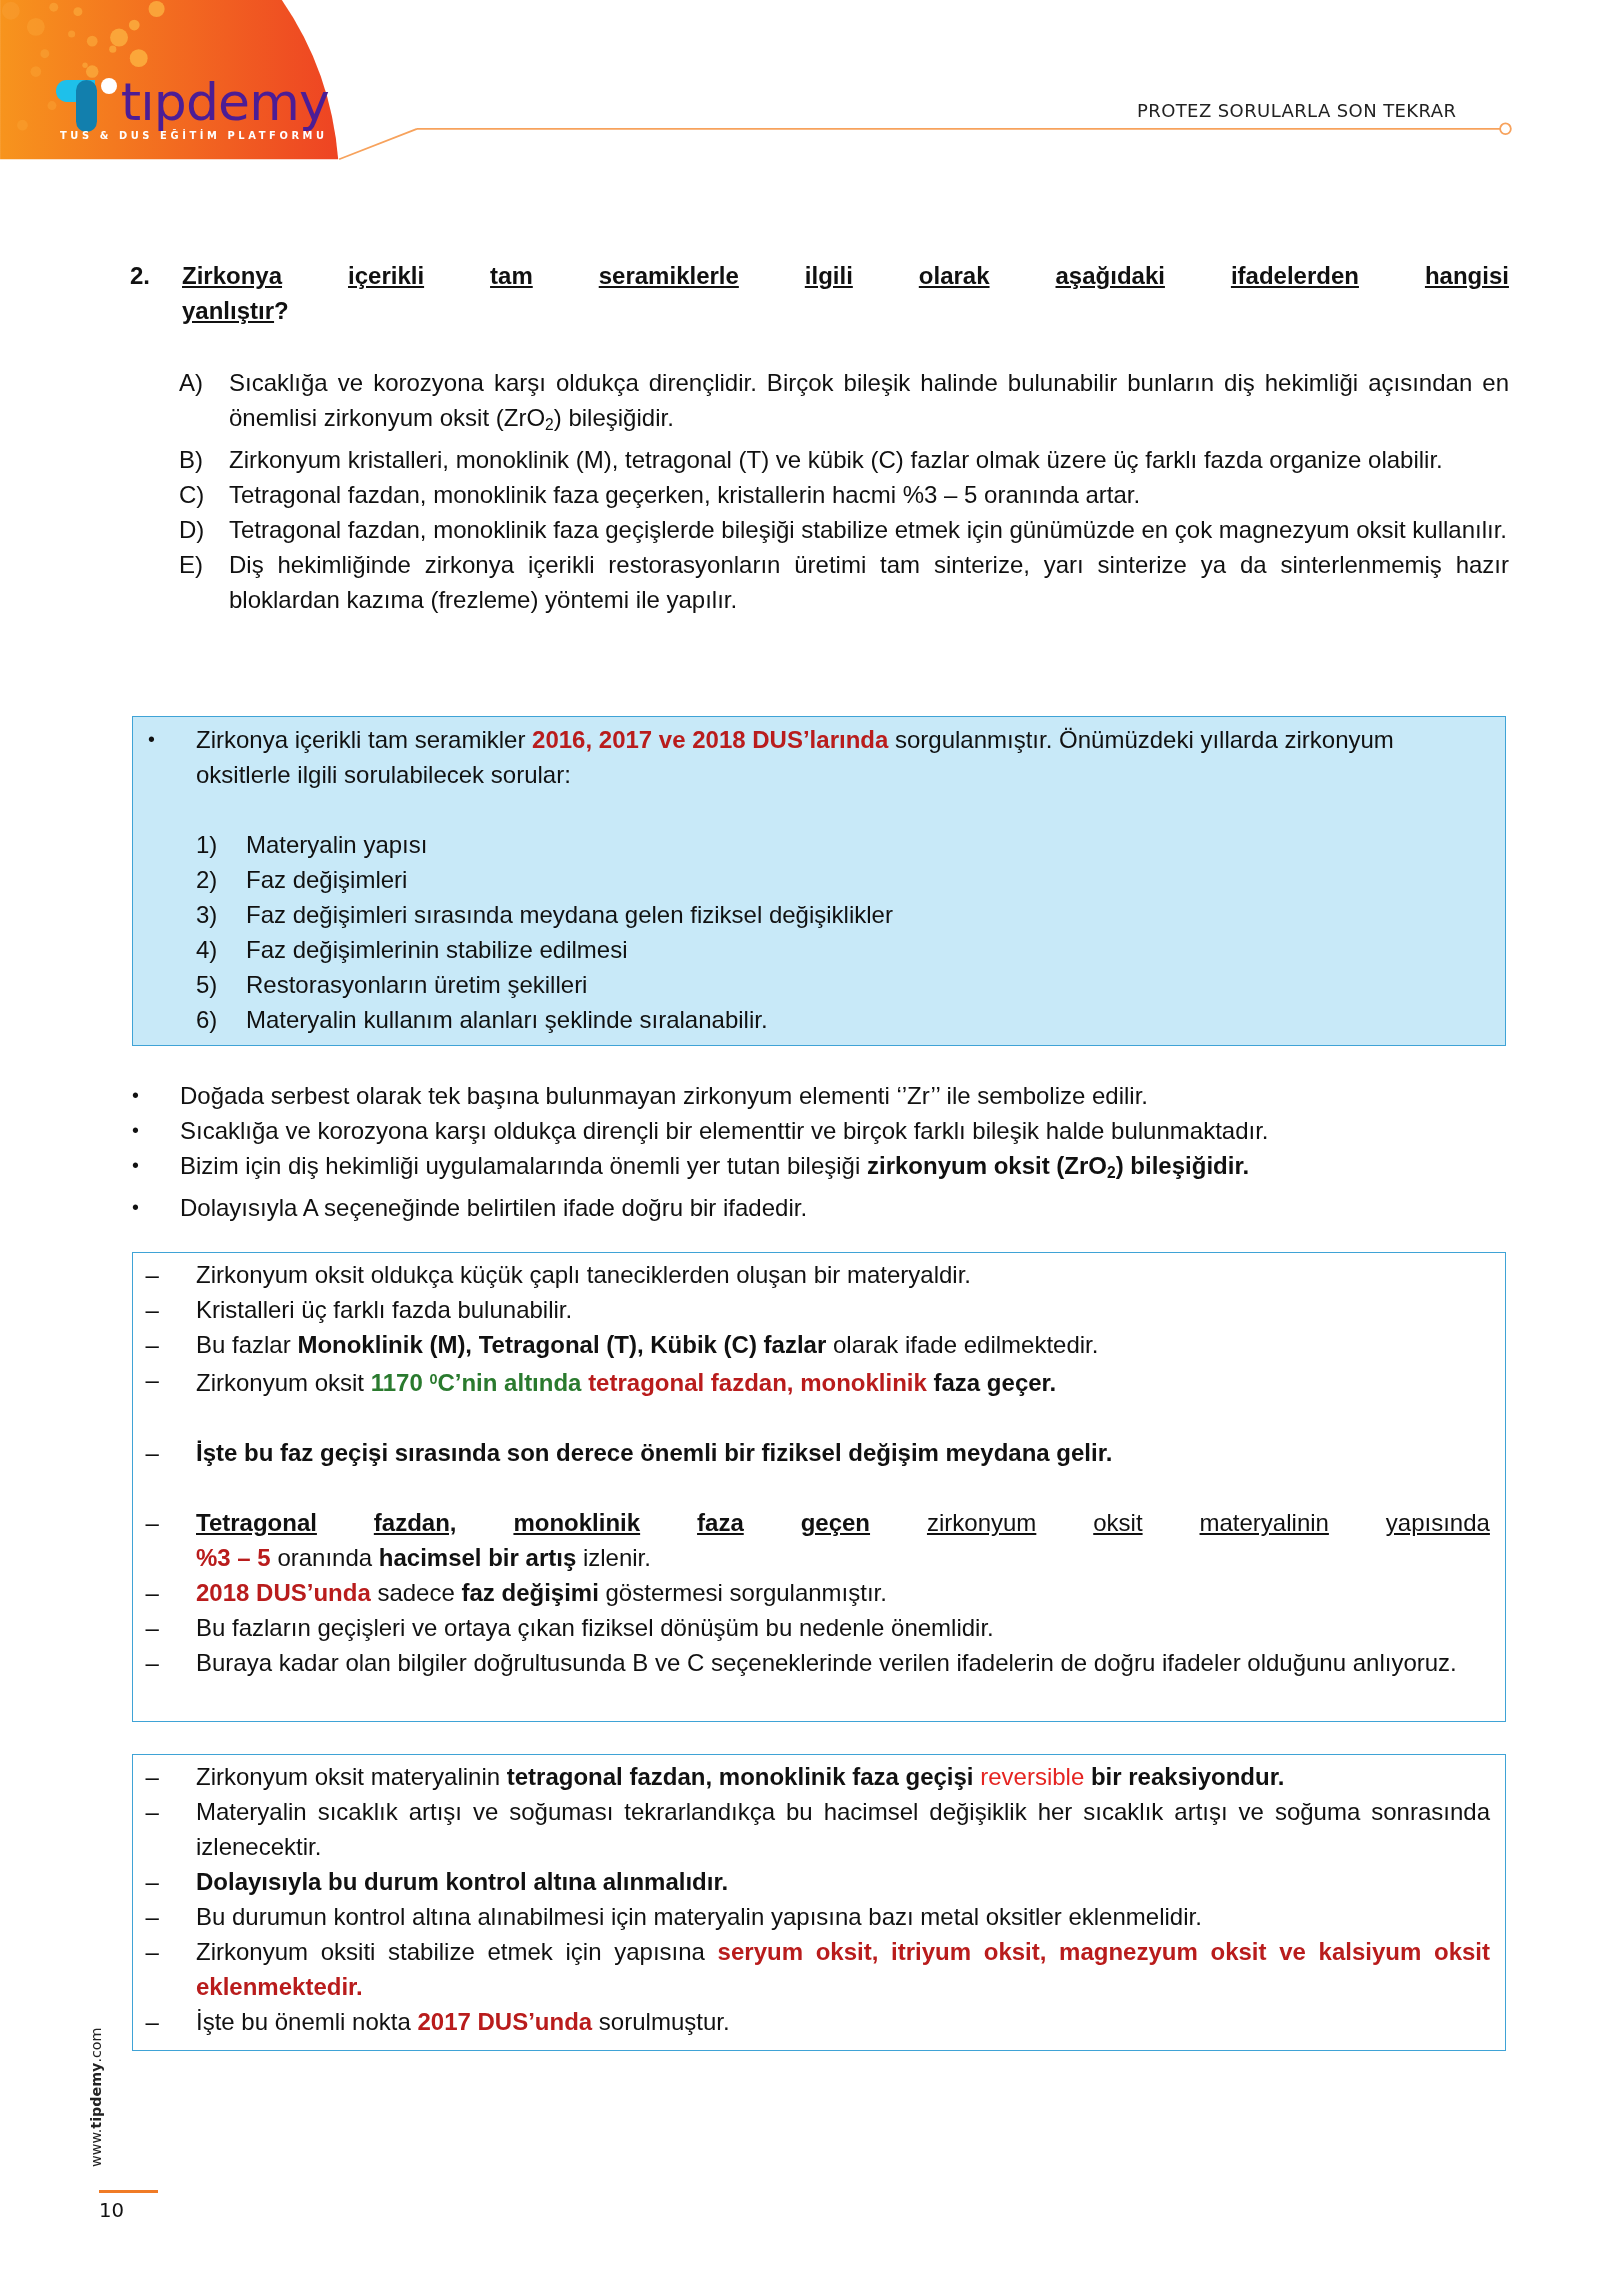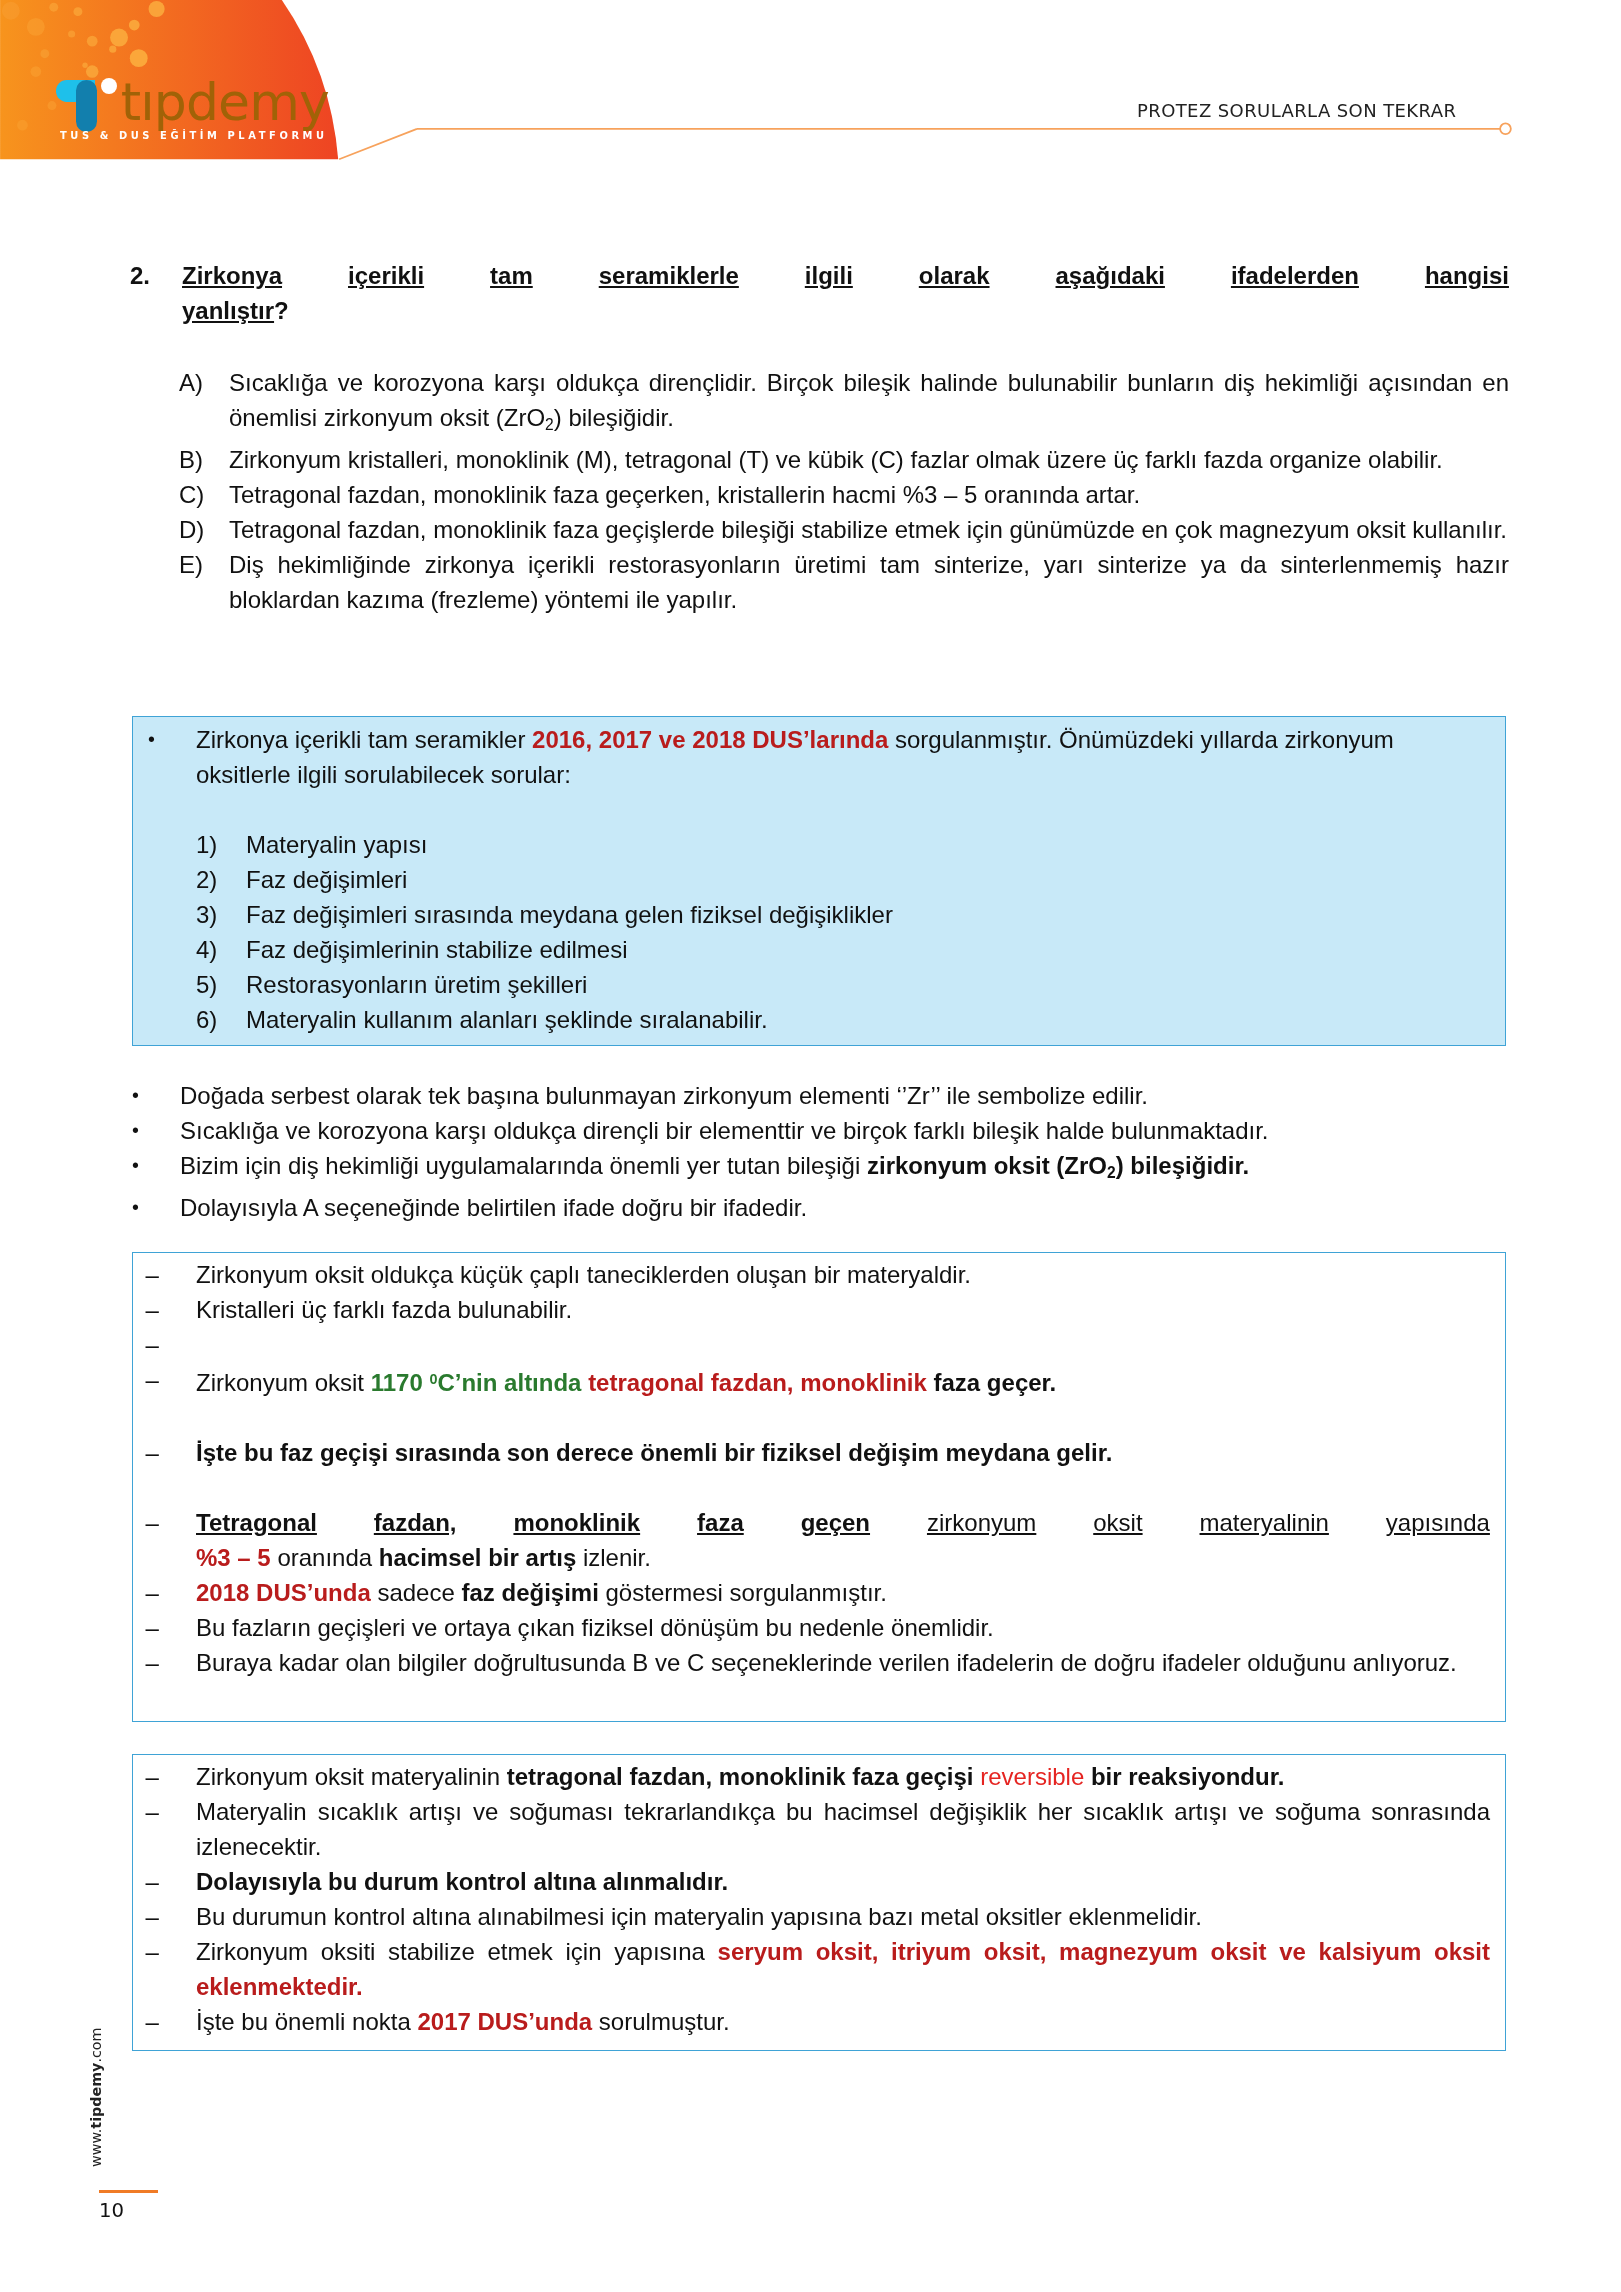--- a/index.html
+++ b/index.html
@@ -5,21 +5,21 @@
   html, body { margin:0; padding:0; background:#fff; }
   body { width:1621px; height:2293px; position:relative; overflow:hidden;
          font-family:"Liberation Sans", sans-serif; color:#111; }
   .header-bg { position:absolute; left:0; top:0; width:349px; height:161px; overflow:hidden; }
   .header-bg svg { display:block; }
   .logo { position:absolute; left:56px; top:73px; display:flex; align-items:center; }
   .logo-mark { position:relative; width:63px; height:63px; }
   .logo-mark .pill-a { position:absolute; left:0; top:7.2px; width:39px; height:21.5px; background:#1ec0ea; border-radius:10.7px 0 0 10.7px; }
   .logo-mark .pill-b { position:absolute; left:19.7px; top:7.2px; width:21.5px; height:52px; background:#127fad; border-radius:10.7px; }
   .logo-mark .dot { position:absolute; left:45px; top:5.4px; width:16px; height:16px; background:#fff; border-radius:50%; }
-  .logo-text { color:#a16207; font-size:52px; font-weight:400; letter-spacing:-0.9px; margin-left:1.8px; margin-top:-5.4px; font-family:"DejaVu Sans", sans-serif; }
+  .logo-text { color:#4c1d95; font-size:52px; font-weight:400; letter-spacing:-0.9px; margin-left:1.8px; margin-top:-5.4px; font-family:"DejaVu Sans", sans-serif; }
   .logo-sub { position:absolute; left:60px; top:130px; color:#fff; font-size:9.9px; letter-spacing:3.6px; font-weight:700; font-family:"DejaVu Sans", sans-serif; }
   .running-title { position:absolute; left:1137px; top:100px; font-size:18px; letter-spacing:0.4px; color:#222; font-family:"DejaVu Sans", sans-serif; }
   .header-line { position:absolute; left:0; top:0; }
 
   .content { position:absolute; left:130px; width:1379px; font-size:24px; line-height:35px; }
   .q-head { top:258px; font-weight:700; display:flex; }
   .q-num { width:52px; flex:none; }
   .q-text { text-align:justify; text-align-last:left; }
   .q-text u { text-decoration:underline; }
   .options { top:365px; left:179px; width:1330px; }
@@ -196,20 +196,21 @@
   <div class="bul">
       <span class="dash-mark">–</span>
       <span>Zirkonyum oksit oldukça küçük çaplı taneciklerden oluşan bir materyaldir.</span>
     </div>
   <div class="bul">
       <span class="dash-mark">–</span>
       <span>Kristalleri üç farklı fazda bulunabilir.</span>
     </div>
   <div class="bul">
       <span class="dash-mark">–</span>
+      <span><span>Bu fazlar </span><b>Monoklinik (M), Tetragonal (T), Kübik (C) fazlar</b><span> olarak ifade edilmektedir.</span></span>
     </div>
   <div class="bul">
       <span class="dash-mark">–</span>
       <span><span>Zirkonyum oksit </span><span class="green"><span>1170 </span><sup>0</sup><span>C’nin altında</span></span><span> </span><span class="red">tetragonal fazdan, monoklinik</span><b> faza geçer.</b></span>
     </div>
   <div style="height:35px;"></div>
   <div class="bul">
       <span class="dash-mark">–</span>
       <b>İşte bu faz geçişi sırasında son derece önemli bir fiziksel değişim meydana gelir.</b>
     </div>

